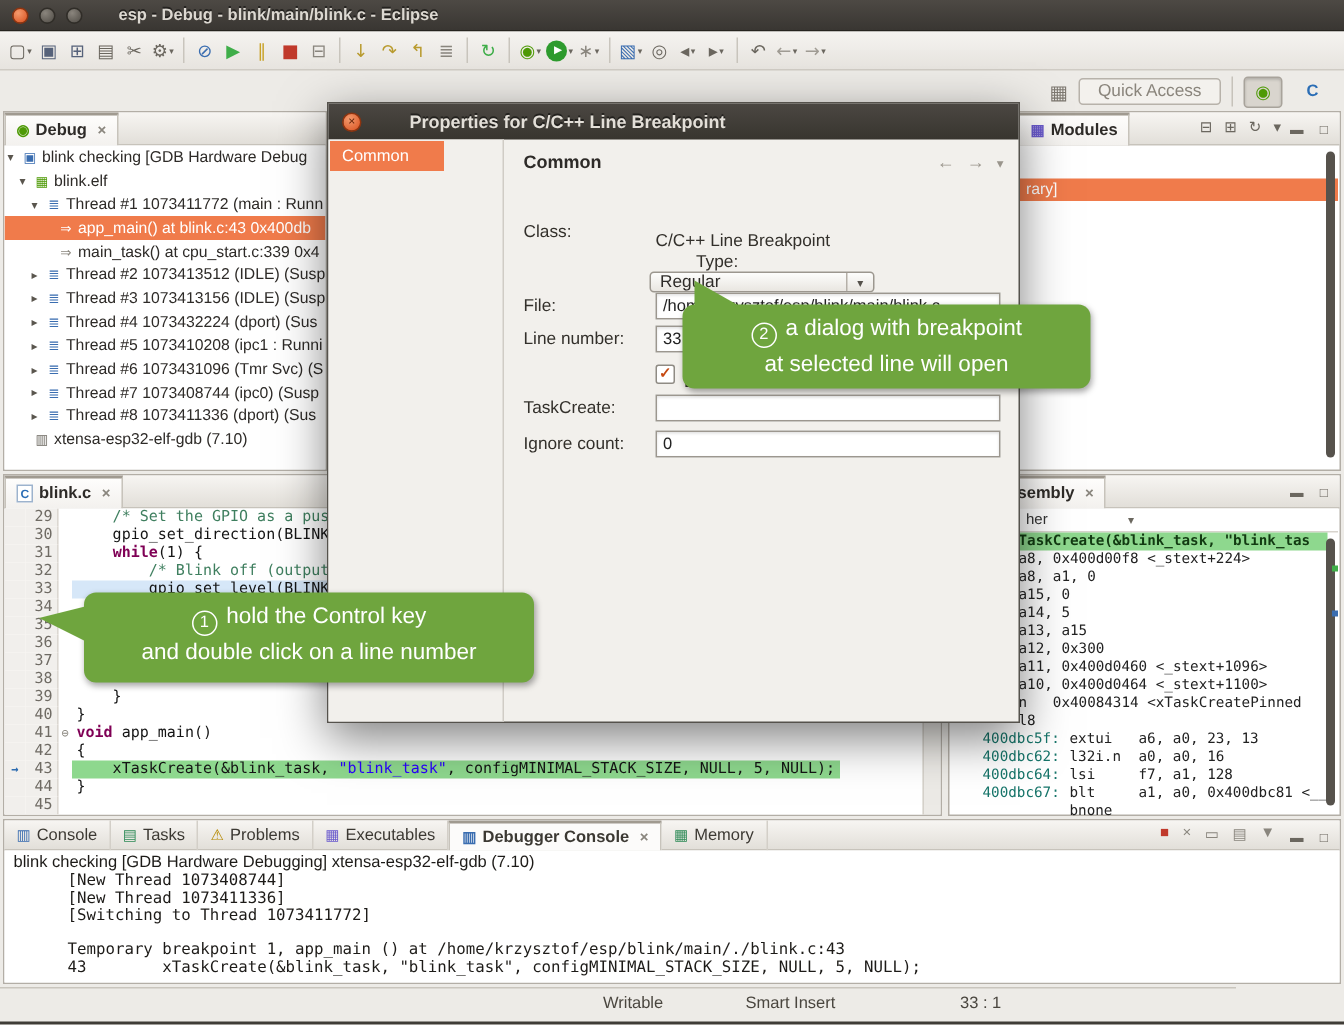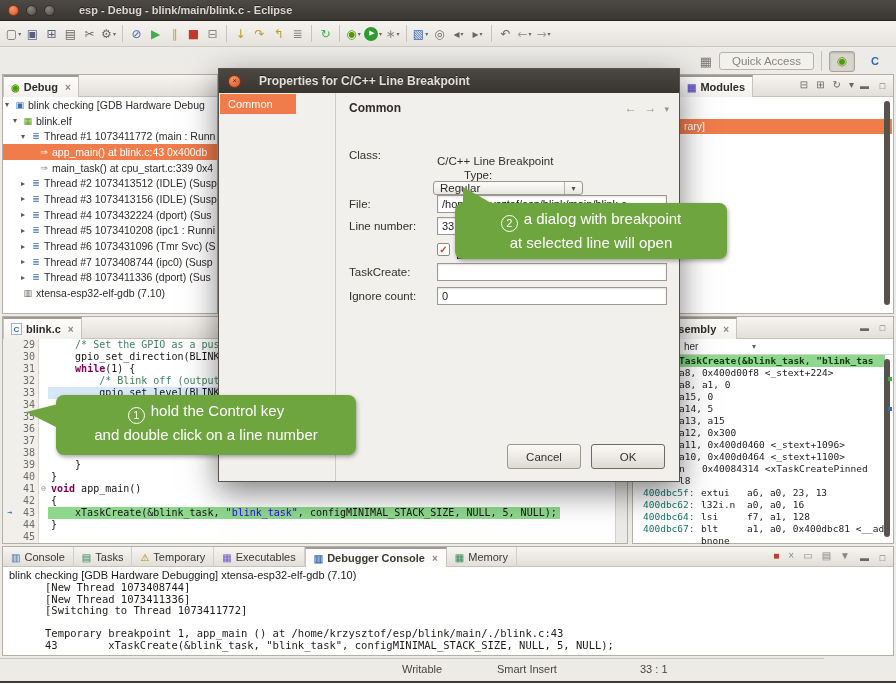--- a/index.html
+++ b/index.html
@@ -79,21 +79,21 @@
 
   
   .disasm-panel{left:632px;top:316px;width:262px;height:228px;}
   .loc-bar{position:absolute;left:1px;right:1px;top:22px;height:16px;background:#fff;border-bottom:1px solid #d8d4cd;}
   .loc-text{position:absolute;left:50px;top:2px;font-size:10px;color:#333;}
   .loc-dd{position:absolute;left:118px;top:3px;font-size:8px;color:#6b675f;}
   .asm-top{position:absolute;left:0;top:38px;right:8px;}
   .asm-row{height:12px;line-height:12px;font-family:"DejaVu Sans Mono",monospace;font-size:9.5px;color:#222;white-space:pre;padding-left:46px;overflow:hidden;}
   .asm-row.src{background:#8ed88e;font-weight:bold;color:#123a12;}
   .asm-bottom{position:absolute;left:0;top:170px;right:8px;overflow:hidden;height:58px;}
-  .asm-brow{height:12px;line-height:12px;font-family:"DejaVu Sans Mono",monospace;font-size:9.5px;white-space:pre;padding-left:10px;}
+  .asm-brow{height:12px;line-height:12px;font-family:"DejaVu Sans Mono",monospace;font-size:9.5px;white-space:pre;padding-left:22px;}
   .asm-addr{display:inline-block;min-width:58px;color:#17756a;}
   .asm-op{display:inline-block;min-width:46px;color:#222;}
   .asm-args{color:#222;}
   .sb-mark{position:absolute;width:4px;height:4px;right:1px;}
 
   
   .bottom-panel{left:2px;top:546px;width:892px;height:110px;}
   .btabs{position:absolute;left:0;top:0;height:20px;display:flex;align-items:stretch;}
   .btab{display:flex;align-items:center;gap:4px;padding:0 8px;font-size:11px;white-space:nowrap;border-right:1px solid #d3cfc8;color:#3c3933;}
   .btab .btab-icon{font-size:10px;}
@@ -107,21 +107,21 @@
   
   .statusbar{position:absolute;left:0;top:658px;width:824px;height:23px;background:#edebe7;border-top:1px solid #c9c5bd;font-size:11px;color:#4a463f;}
   .sb-item{position:absolute;top:4px;}
   .bottom-edge{position:absolute;left:0;bottom:0;width:896px;height:2px;background:#3f3c37;}
 
   
   .dialog{position:absolute;left:218px;top:68px;width:462px;height:414px;background:#f2f0ec;border:1px solid #55524c;box-shadow:0 10px 30px rgba(0,0,0,.5);z-index:50;}
   .dlg-titlebar{position:absolute;left:0;top:0;right:0;height:24px;background:linear-gradient(#4b4742,#38352f);display:flex;align-items:center;}
   .dlg-close{width:13px;height:13px;border-radius:50%;background:radial-gradient(circle at 35% 30%,#f49a6d,#d8501e);border:1px solid #8d3410;margin-left:9px;display:flex;align-items:center;justify-content:center;}
   .dlg-close-x{font-size:8px;color:#5c1f06;line-height:1;}
-  .dlg-title{color:#e3dfd8;font-size:12px;font-weight:bold;margin-left:18px;text-shadow:0 -1px 0 rgba(0,0,0,.5);}
+  .dlg-title{color:#e3dfd8;font-size:12px;font-weight:bold;margin-left:32px;text-shadow:0 -1px 0 rgba(0,0,0,.5);}
   .dlg-sidebar{position:absolute;left:0;top:24px;width:117px;bottom:0;background:#f2f0ec;border-right:1px solid #d0ccc5;}
   .dlg-side-item{margin:1px;height:20px;line-height:20px;padding-left:8px;font-size:11px;width:76px;}
   .dlg-side-item.sel{background:#f07b4b;color:#fff;}
   .dlg-content{position:absolute;left:118px;top:24px;right:0;bottom:0;}
   .dlg-header-row{position:absolute;left:12px;top:8px;right:10px;height:18px;}
   .dlg-header{font-weight:bold;font-size:12px;}
   .dlg-nav{position:absolute;right:0;top:0;display:flex;gap:8px;color:#9a958c;font-size:12px;}
   .dlg-row{position:absolute;left:12px;right:12px;height:20px;display:flex;align-items:center;}
   .dlg-label{width:88px;flex:none;font-size:11.5px;color:#33302b;}
   .dlg-value{font-size:11.5px;color:#33302b;margin-top:11px;}
@@ -526,21 +526,21 @@
           <div class="btab">
             <span class="btab-icon" style="color: rgb(58, 109, 176);">▥</span>
             <span class="btab-label">Console</span>
           </div>
           <div class="btab">
             <span class="btab-icon" style="color: rgb(46, 139, 87);">▤</span>
             <span class="btab-label">Tasks</span>
           </div>
           <div class="btab">
             <span class="btab-icon" style="color: rgb(181, 137, 0);">⚠</span>
-            <span class="btab-label">Temporary</span>
+            <span class="btab-label">Problems</span>
           </div>
           <div class="btab">
             <span class="btab-icon" style="color: rgb(106, 90, 205);">▦</span>
             <span class="btab-label">Executables</span>
           </div>
           <div class="btab sel">
             <span class="btab-icon" style="color: rgb(58, 109, 176);">▥</span>
             <span class="btab-label">Debugger Console</span>
             <span class="tab-close">×</span>
           </div>
@@ -627,24 +627,20 @@
         <span class="dlg-value">Enabled</span>
       </div>
       <div class="dlg-row" style="top:169px;">
         <span class="dlg-label">TaskCreate:</span>
         <span class="dlg-field"></span>
       </div>
       <div class="dlg-row" style="top:193px;">
         <span class="dlg-label">Ignore count:</span>
         <span class="dlg-field">0</span>
       </div>
-      <div class="dlg-buttons">
-        <span class="dlg-btn">Cancel</span>
-        <span class="dlg-btn default">OK</span>
-      </div>
     </div>
   </div>
 
   <div class="callout callout1">
     <span class="tail1"></span>
     <div><span class="cnum">1</span><span>hold the Control key</span></div>
     <div>and double click on a line number</div>
   </div>
 
   <div class="callout callout2">

